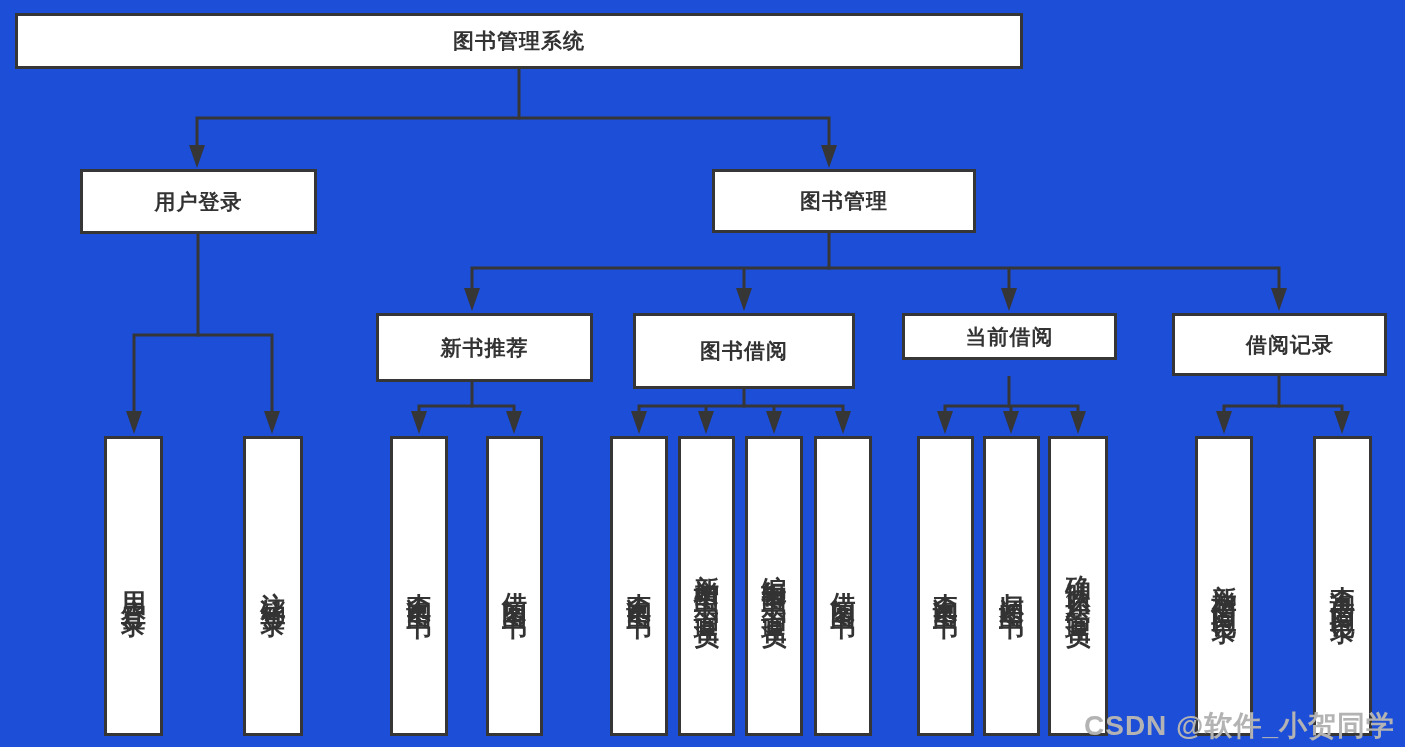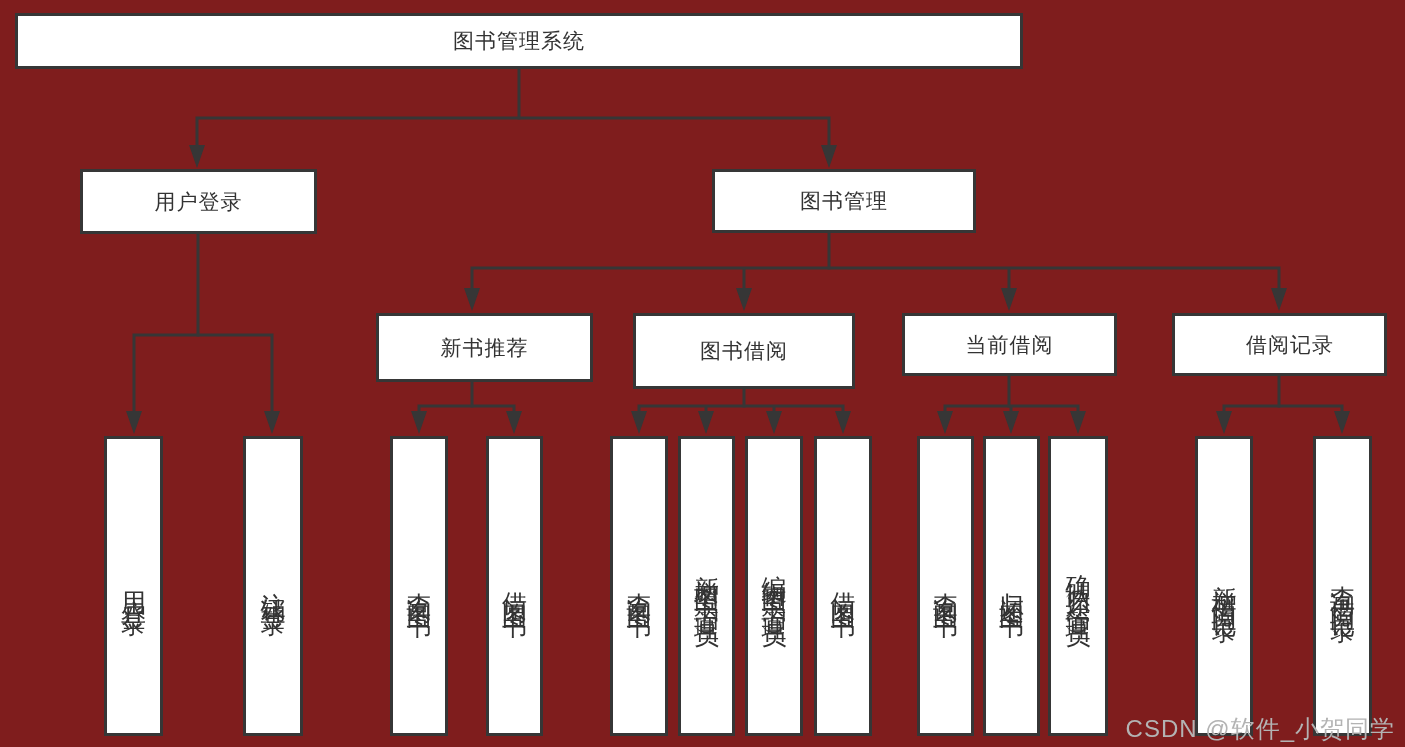--- a/index.html
+++ b/index.html
@@ -5,23 +5,24 @@
   :root{
     --line:#363636;
     --text:#333333;
     --box-fill:#ffffff;
     --watermark:#b3b3b3;
   }
   html,body{margin:0;padding:0;background:#ffffff;}
   .canvas{
     position:relative;
     width:1405px;height:747px;
-    background:#7f1d1d;
+    background:#1d4ed8;
     font-family:"Liberation Sans","DejaVu Sans",sans-serif;
     overflow:hidden;
+    font-weight:bold;
   }
   .connectors{position:absolute;left:0;top:0;z-index:1;}
   .connectors polyline,.connectors line{
     stroke:var(--line);stroke-width:3;fill:none;stroke-linejoin:miter;
   }
   .connectors polygon{fill:var(--line);stroke:none;}
   .box{
     position:absolute;z-index:2;
     background:var(--box-fill);
     border:3px solid var(--line);
@@ -35,21 +36,21 @@
     text-orientation:mixed;
     font-size:25px;
     letter-spacing:7px;
     line-height:1;
     padding:4px 0;
     text-align:center;
   }
   .watermark{
     position:absolute;z-index:3;
     right:10px;bottom:2px;
-    font-size:24px;
+    font-size:28px;
     color:var(--watermark);
     letter-spacing:1px;
     white-space:nowrap;
   }
 </style>
 </head>
 <body>
 
 <div class="canvas">
 
@@ -101,21 +102,21 @@
     <polygon points="1334,411 1350,411 1342,434"></polygon>
   </svg>
 
   <div class="box h" style="left:15px;top:13px;width:1008px;height:56px;">图书管理系统</div>
 
   <div class="box h" style="left:80px;top:169px;width:237px;height:65px;">用户登录</div>
   <div class="box h" style="left:712px;top:169px;width:264px;height:64px;">图书管理</div>
 
   <div class="box h" style="left:376px;top:313px;width:217px;height:69px;">新书推荐</div>
   <div class="box h" style="left:633px;top:313px;width:222px;height:76px;">图书借阅</div>
-  <div class="box h" style="left:902px;top:313px;width:215px;height:63px;">当前借阅</div>
+  <div class="box h" style="left:902px;top:313px;width:215px;height:47px;">当前借阅</div>
   <div class="box h" style="left:1172px;top:313px;width:215px;height:63px;padding-left:21px;">借阅记录</div>
 
   <div class="box v" style="left:104px;top:436px;width:59px;height:300px;">用户登录</div>
   <div class="box v" style="left:243px;top:436px;width:60px;height:300px;">注销登录</div>
 
   <div class="box v" style="left:390px;top:436px;width:58px;height:300px;">查询图书</div>
   <div class="box v" style="left:486px;top:436px;width:57px;height:300px;">借阅图书</div>
 
   <div class="box v" style="left:610px;top:436px;width:58px;height:300px;">查询图书</div>
   <div class="box v" style="left:678px;top:436px;width:57px;height:300px;">新增图书（管理员）</div>

